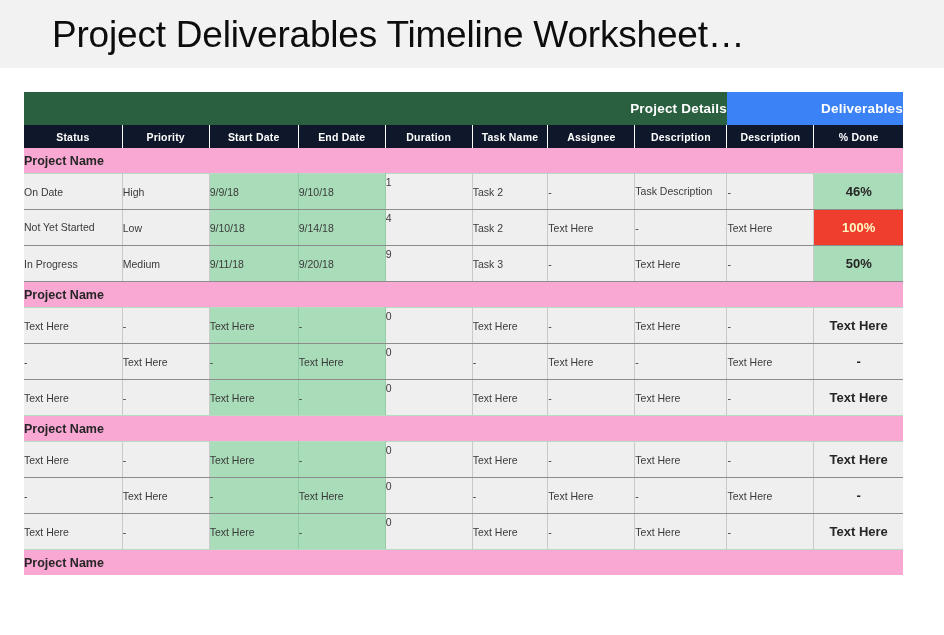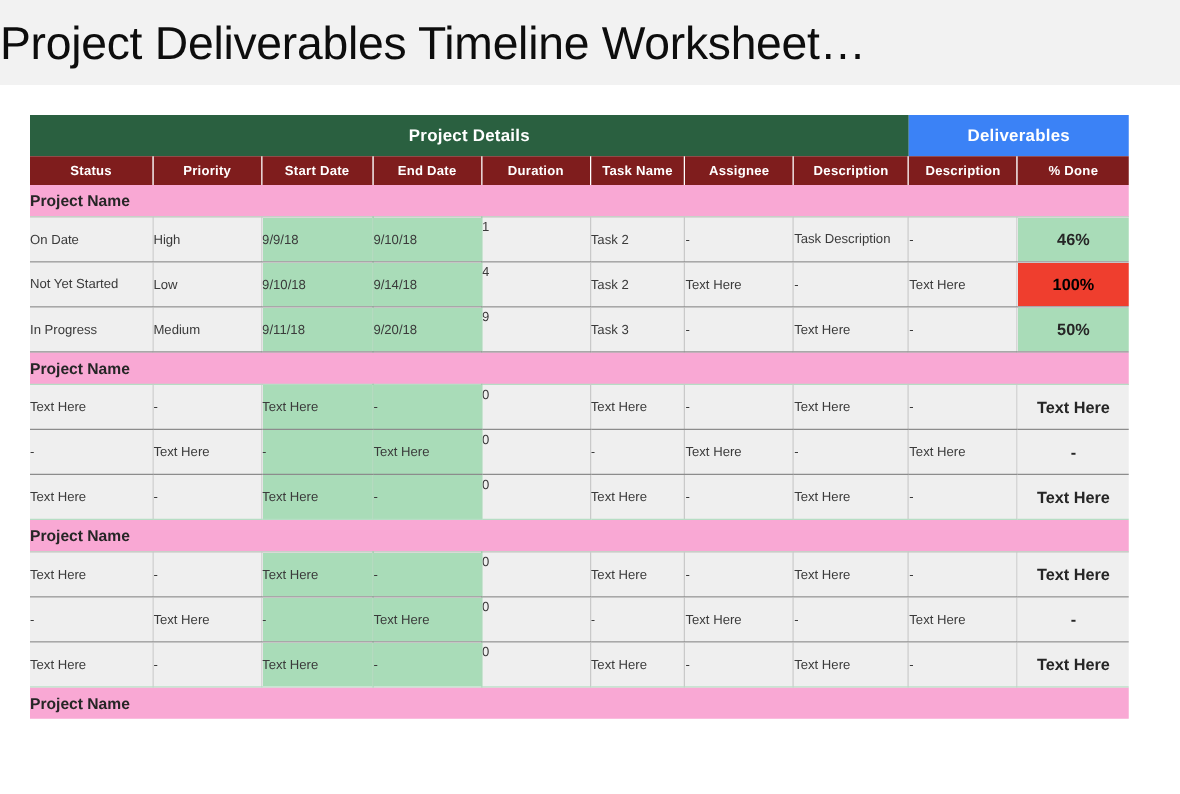--- a/index.html
+++ b/index.html
@@ -5,42 +5,42 @@
 <style>
   html,body{margin:0;padding:0;}
   body{
     width:944px;height:635px;overflow:hidden;background:#ffffff;
     font-family:"Liberation Sans","DejaVu Sans",sans-serif;
     -webkit-font-smoothing:antialiased;
   }
   
   #title-band{
     height:68px;background:#f2f2f2;display:flex;align-items:center;
-    box-sizing:border-box;
+    box-sizing:border-box;padding-left:52px;
   }
   #page-title{
     font-size:37px;line-height:1;color:#0d0d0d;font-weight:400;
     letter-spacing:-0.2px;white-space:nowrap;
   }
   
   #sheet{position:relative;padding:24px 41px 0 24px;box-sizing:border-box;}
   table.grid{border-collapse:collapse;table-layout:fixed;width:879px;}
   table.grid td,table.grid th{padding:0;margin:0;}
 
   
   .group-head{
     height:33px;color:#ffffff;font-size:13.5px;font-weight:bold;
-    text-align:center;vertical-align:middle;letter-spacing:.2px;
+    text-align:right;vertical-align:middle;letter-spacing:.2px;
   }
   .group-head.details{background:#2a6040;}
   .group-head.deliv{background:#3b82f6;}
 
   
   .col-head{
-    height:23px;background:#7f1d1d;color:#ffffff;font-size:10.5px;
+    height:23px;background:#0f172a;color:#ffffff;font-size:10.5px;
     font-weight:bold;vertical-align:middle;
     border-right:1px solid #ffffff;letter-spacing:.2px;
   }
   .col-head:last-child{border-right:none;}
 
   
   .proj-band td{
     height:25px;background:#f9a8d4;border-top:1.5px solid #b6ddc4;
     font-size:12.5px;font-weight:bold;color:#262626;
     padding-left:7px;vertical-align:middle;white-space:nowrap;
@@ -53,21 +53,21 @@
     border-bottom:1px solid #8c8c8c;
     font-size:10.5px;color:#3a3a3a;padding:0 7px;
     vertical-align:middle;overflow:hidden;
   }
   tr.data-row.first-row .cell{border-top:1.5px solid #b6ddc4;}
   tr.data-row.last-row .cell{border-bottom:1.5px solid #b6ddc4;}
   .cell.g{background:#a9dcb8;border-right-color:#93cba4;margin-left:32px;}
   .cell.dur{vertical-align:top;padding-top:2px;}
   .cell.pct{font-size:13px;font-weight:bold;color:#262626;border-right:none;text-align:center;}
   .cell.pct.g{background:#a9dcb8;}
-  .cell.pct.red{background:#ef3e2e;color:#000000;}
+  .cell.pct.red{background:#ef3e2e;color:#fef9c3;}
   .cell.tall{line-height:1.18;}
 </style>
 </head>
 <body>
 
 <div id="title-band">
   <div id="page-title">Project Deliverables Timeline Worksheet…</div>
 </div>
 
 <div id="sheet">

